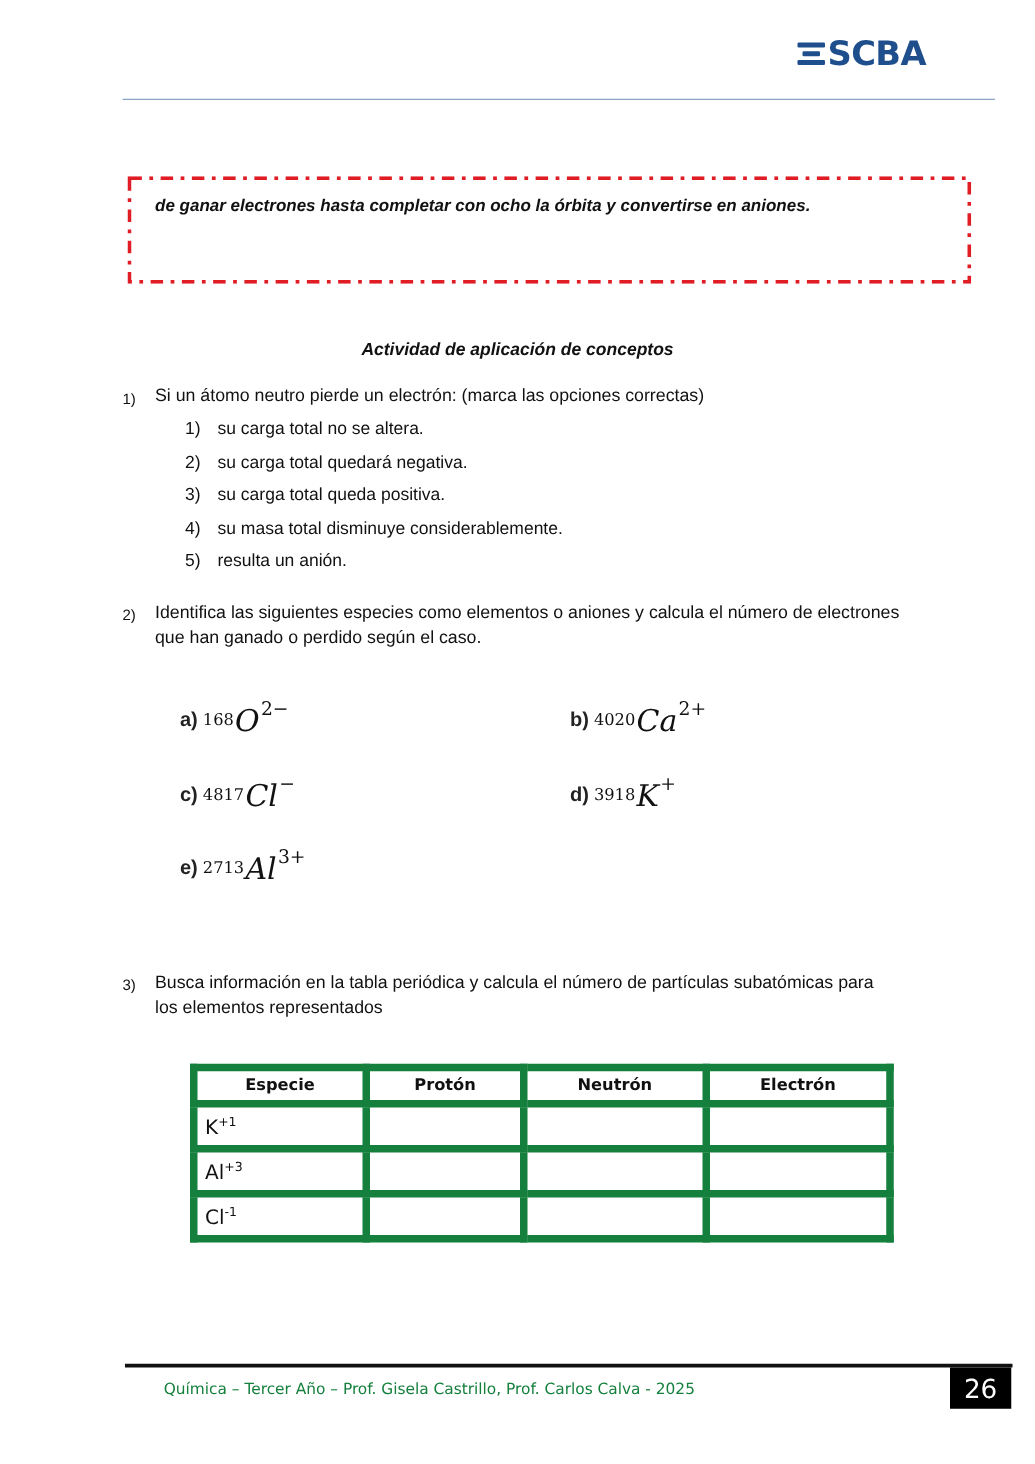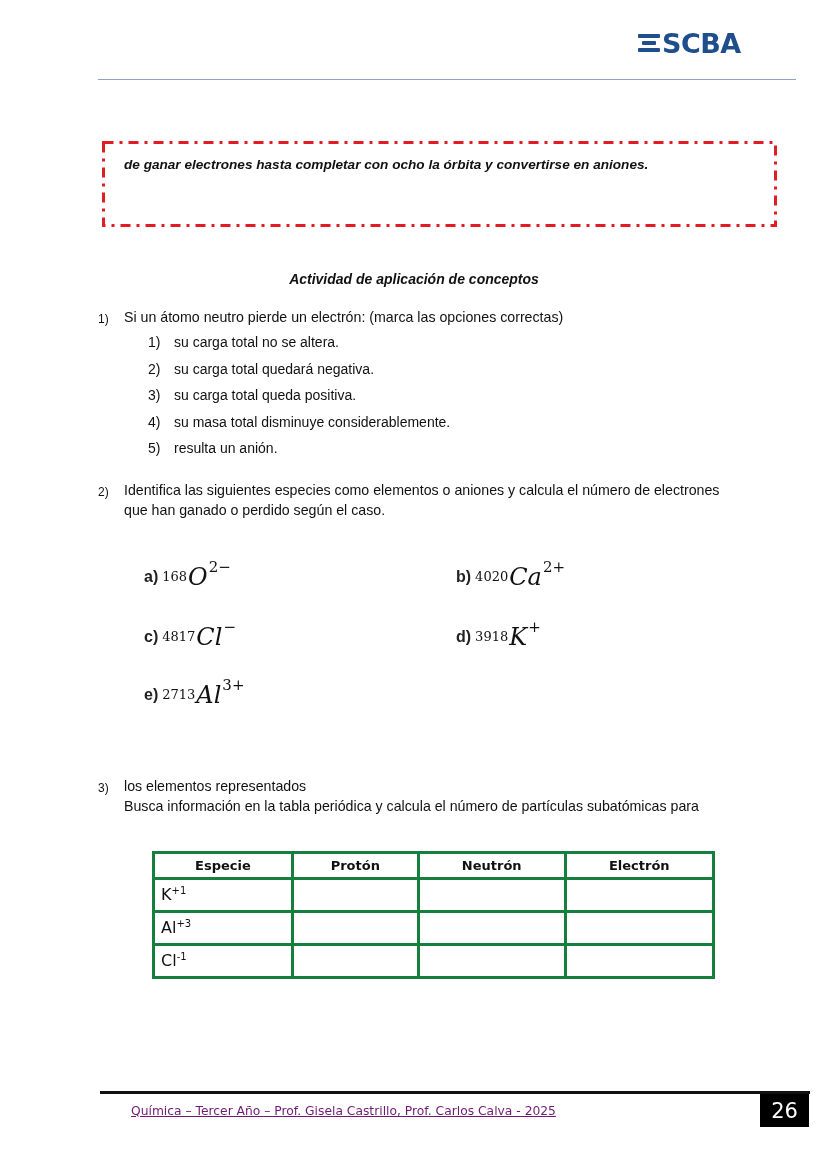--- a/index.html
+++ b/index.html
@@ -16,26 +16,26 @@
   .q-num { position: absolute; font-size: 12px; }
   .q-text { position: absolute; font-size: 14.2px; line-height: 20px; }
   .opt { position: absolute; left: 148px; font-size: 14px; display: flex; }
   .opt .n { width: 26px; }
   .formula { position: absolute; display: flex; align-items: center; }
   .formula .lbl { font-size: 16px; font-weight: bold; margin-right: 4px; color: #222; }
   .nuc { display: inline-flex; flex-direction: row; align-items: flex-end; font-family: "DejaVu Serif", serif; font-size: 13px; line-height: 12px; margin-right: 1px; }
   .sym { font-family: "DejaVu Serif", serif; font-style: italic; font-size: 24px; line-height: 1; }
   .chg { font-family: "DejaVu Serif", serif; font-size: 15px; position: relative; top: -10px; margin-left: 1px; }
   table.particles { position: absolute; left: 152px; top: 851px; width: 563px; border-collapse: collapse; font-family: "DejaVu Sans", sans-serif; }
-  table.particles th, table.particles td { border: 3px solid #15803d; padding: 0 6px; height: 30px; }
+  table.particles th, table.particles td { border: 6px solid #15803d; padding: 0 6px; height: 30px; }
   table.particles th { height: 23px; font-size: 13px; font-weight: bold; text-align: center; }
   table.particles td.sp { font-size: 16px; text-align: left; }
   table.particles td.sp sup { font-size: 10px; }
   .footer-rule { position: absolute; left: 100px; top: 1091px; width: 710px; height: 3px; background: #111; }
-  .footer-text { position: absolute; left: 131px; top: 1104px; font-family: "DejaVu Sans", sans-serif; font-size: 12.3px; color: #701a75; text-decoration: underline; }
+  .footer-text { position: absolute; left: 131px; top: 1104px; font-family: "DejaVu Sans", sans-serif; font-size: 12.3px; color: #15803d; }
   .page-num { position: absolute; left: 760px; top: 1094px; width: 49px; height: 33px; background: #000; color: #fff; font-family: "DejaVu Sans", sans-serif; font-size: 21px; display: flex; align-items: center; justify-content: center; }
 </style>
 </head>
 <body>
 
 <div class="logo">
   <div class="logo-bars">
     <span style="top:1px;width:22px;"></span>
     <span style="top:8px;width:14px;left:4px;"></span>
     <span style="top:15px;width:22px;"></span>
@@ -125,22 +125,22 @@
   <span class="nuc">
       <span>27</span>
       <span>13</span>
     </span>
   <span class="sym">Al</span>
   <span class="chg">3+</span>
 </div>
 
 <div class="q-num" style="left:98px;top:781px;">3)</div>
 <div class="q-text" style="left:124px;top:776px;">
+  <div>Busca información en la tabla periódica y calcula el número de partículas subatómicas para</div>
   <div>los elementos representados</div>
-  <div>Busca información en la tabla periódica y calcula el número de partículas subatómicas para</div>
 </div>
 
 <table class="particles">
   <thead>
     <tr>
       <th>Especie</th>
       <th>Protón</th>
       <th>Neutrón</th>
       <th>Electrón</th>
     </tr>

